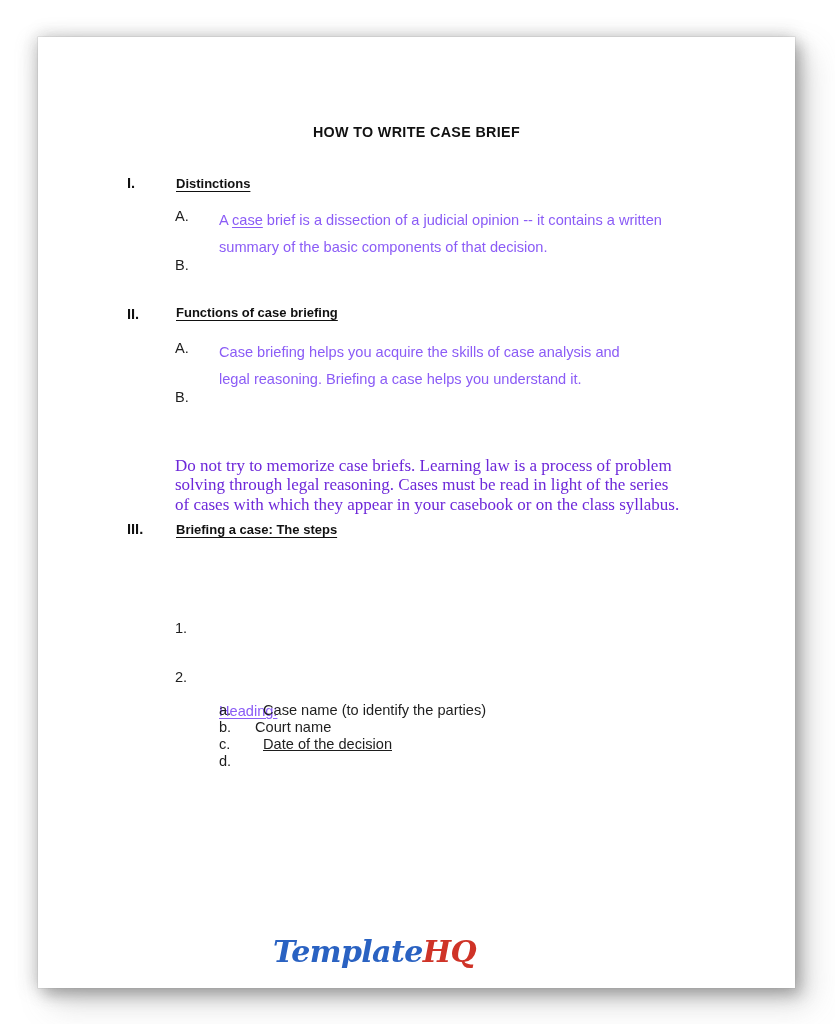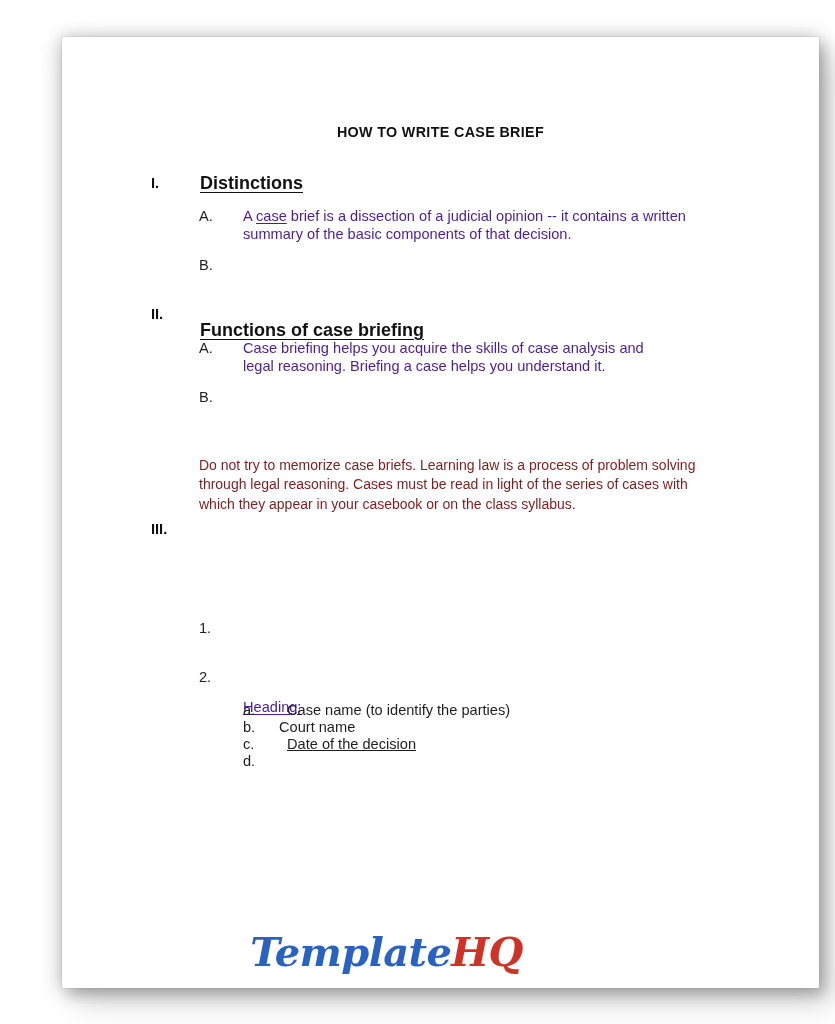--- a/index.html
+++ b/index.html
@@ -23,21 +23,20 @@
     width: 757px;
     height: 951px;
     background: #ffffff;
     box-shadow:
        0 0 0 0.5px rgba(150,150,150,0.35),
        6px 7px 14px rgba(90,90,90,0.42),
       14px 16px 30px rgba(120,120,120,0.26),
       -7px 2px 16px rgba(130,130,130,0.20),
        0 -6px 14px rgba(130,130,130,0.14);
     box-sizing: border-box;
-    margin-left: 24px;
   }
 
   .doc-body {
     position: absolute;
     left: 0;
     top: 0;
     width: 757px;
     height: 951px;
     color: #1b1b1b;
     font-size: 14.6px;
@@ -60,69 +59,70 @@
   
   .roman-num {
     position: absolute;
     font-weight: bold;
     font-size: 14.6px;
     color: #111111;
   }
   .roman-head {
     position: absolute;
     font-weight: bold;
-    font-size: 18px;
+    font-size: 13px;
     color: #111111;
     text-decoration: underline;
     text-underline-offset: 2.5px;
   }
 
   
   .marker {
     position: absolute;
     font-size: 14.6px;
     color: #1e1e1e;
   }
   .item-text {
     position: absolute;
     font-size: 14.6px;
-    line-height: 18px;
-    color: #4c1d95;
+    line-height: 27px;
+    color: #8b5cf6;
   }
   .para {
     position: absolute;
-    font-size: 14px;
+    font-size: 17px;
     line-height: 19.3px;
-    color: #7f1d1d;
+    color: #6d28d9;
+    font-family: Liberation Serif, serif;
   }
   .para.indent-first {
     text-indent: 48px;
   }
   .u {
     text-decoration: underline;
     text-underline-offset: 2px;
   }
   .sub-row {
     position: absolute;
     font-size: 14.6px;
     line-height: 17.2px;
     color: #1e1e1e;
   }
 
   
   #footer-logo {
     position: absolute;
-    left: 0;
+    left: 12px;
     top: 905px;
     width: 649px;
     text-align: center;
     font-family: "DejaVu Serif", serif;
     font-weight: bold;
     font-style: italic;
-    font-size: 40px;
+    font-size: 30px;
     letter-spacing: -0.6px;
     white-space: nowrap;
   }
   #footer-logo .lg-a { color: #2a62c2; }
   #footer-logo .lg-b { color: #cf3327; }
 </style>
 </head>
 <body>
 
 <div id="page-sheet">
@@ -132,30 +132,31 @@
 
     <div class="roman-num" style="left:89px; top:137px;">I.</div>
     <div class="roman-head" style="left:138px; top:137px;">Distinctions</div>
 
     <div class="marker" style="left:137px; top:170px;">A.</div>
     <div class="item-text" style="left:181px; top:170px; width:475px;">A <span class="u">case</span><span> brief is a dissection of a judicial opinion -- it contains a written summary of the basic components of that decision.</span></div>
 
     <div class="marker" style="left:137px; top:219px;">B.</div>
 
     <div class="roman-num" style="left:89px; top:268px;">II.</div>
-    <div class="roman-head" style="left:138px; top:284px;text-align:center;">Functions of case briefing</div>
+    <div class="roman-head" style="left:138px; top:266px;text-align:center;">Functions of case briefing</div>
 
     <div class="marker" style="left:137px; top:302px;">A.</div>
     <div class="item-text" style="left:181px; top:302px; width:430px;"><span>Case briefing helps you acquire the skills of case analysis and</span> <span>legal reasoning. Briefing a case helps you understand it.</span></div>
 
     <div class="marker" style="left:137px; top:351px;">B.</div>
 
     <div class="para" style="left:137px; top:419px; width:505px;">Do not try to memorize case briefs. Learning law is a process of problem solving through legal reasoning. Cases must be read in light of the series of cases with which they appear in your casebook or on the class syllabus.</div>
 
     <div class="roman-num" style="left:89px; top:483px;">III.</div>
+    <div class="roman-head" style="left:138px; top:483px;">Briefing a case: The steps</div>
 
 
     <div class="marker" style="left:137px; top:582px;">1.</div>
 
     <div class="marker" style="left:137px; top:631px;">2.</div>
     <div class="item-text" style="left:181px; top:661px; width:300px;"><span class="u">Heading:</span></div>
 
     <div class="sub-row" style="left:181px; top:665px;">a.</div>
     <div class="sub-row" style="left:225px; top:665px;">Case name (to identify the parties)</div>
 

